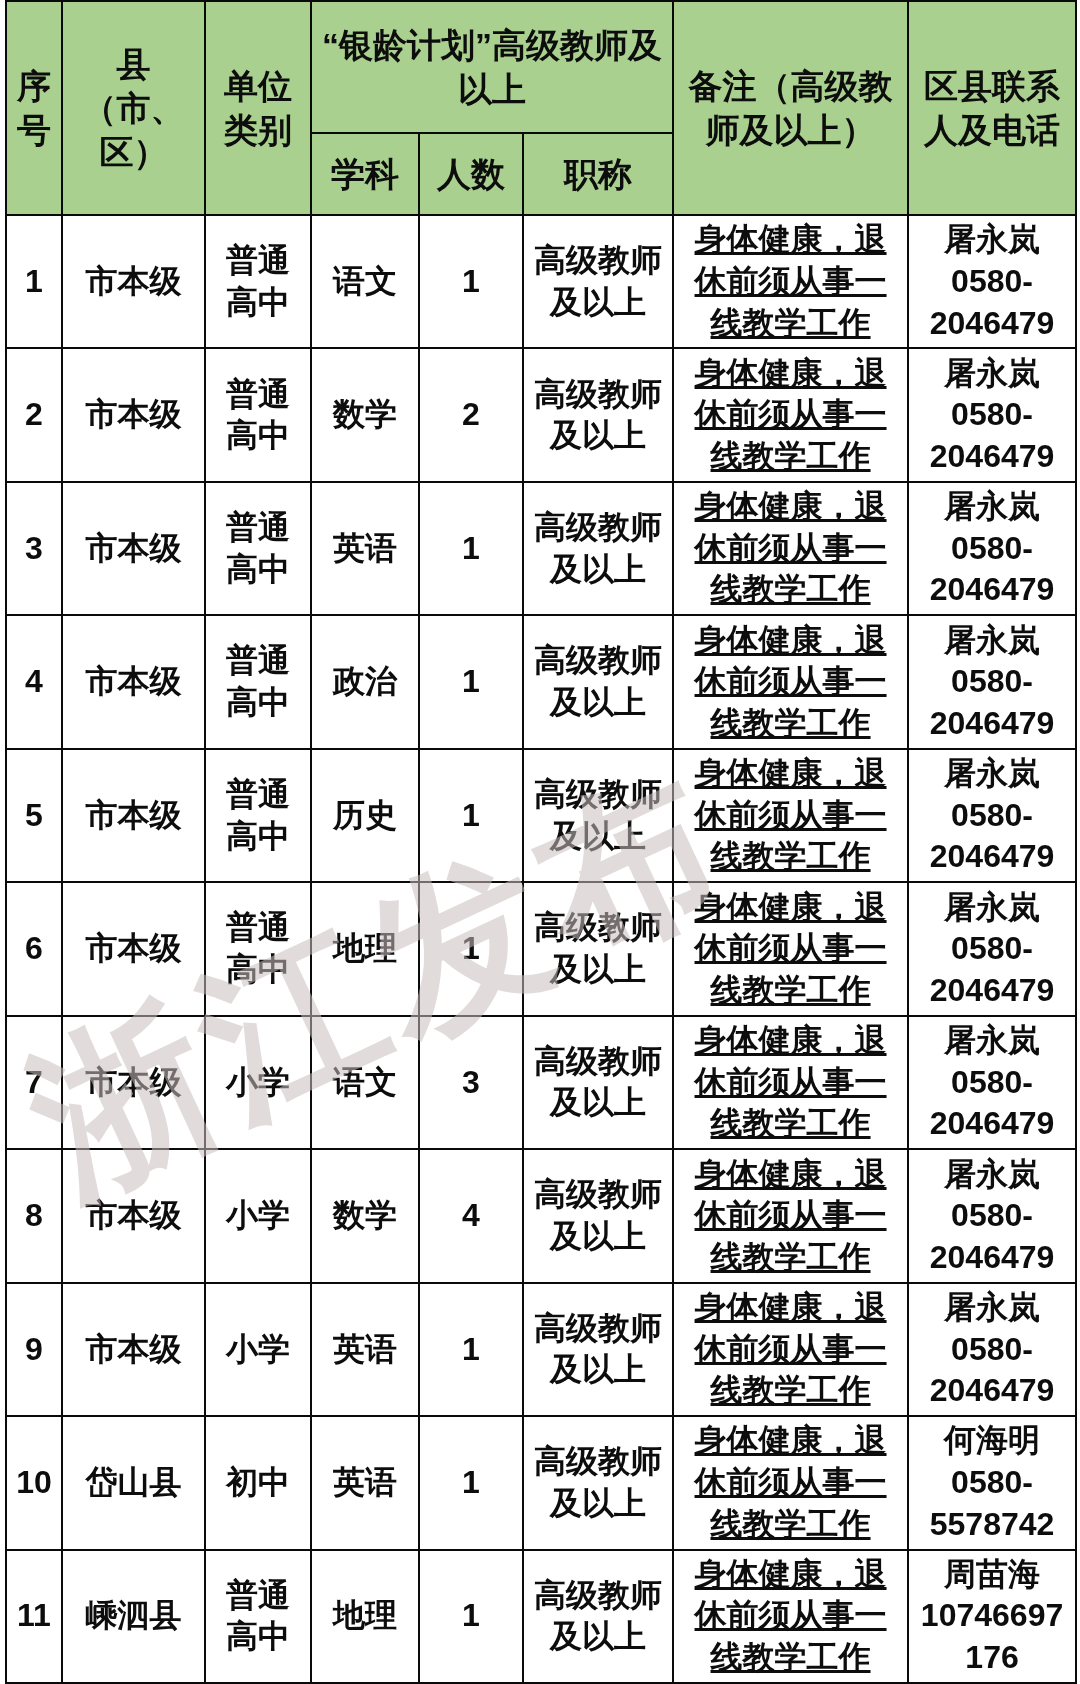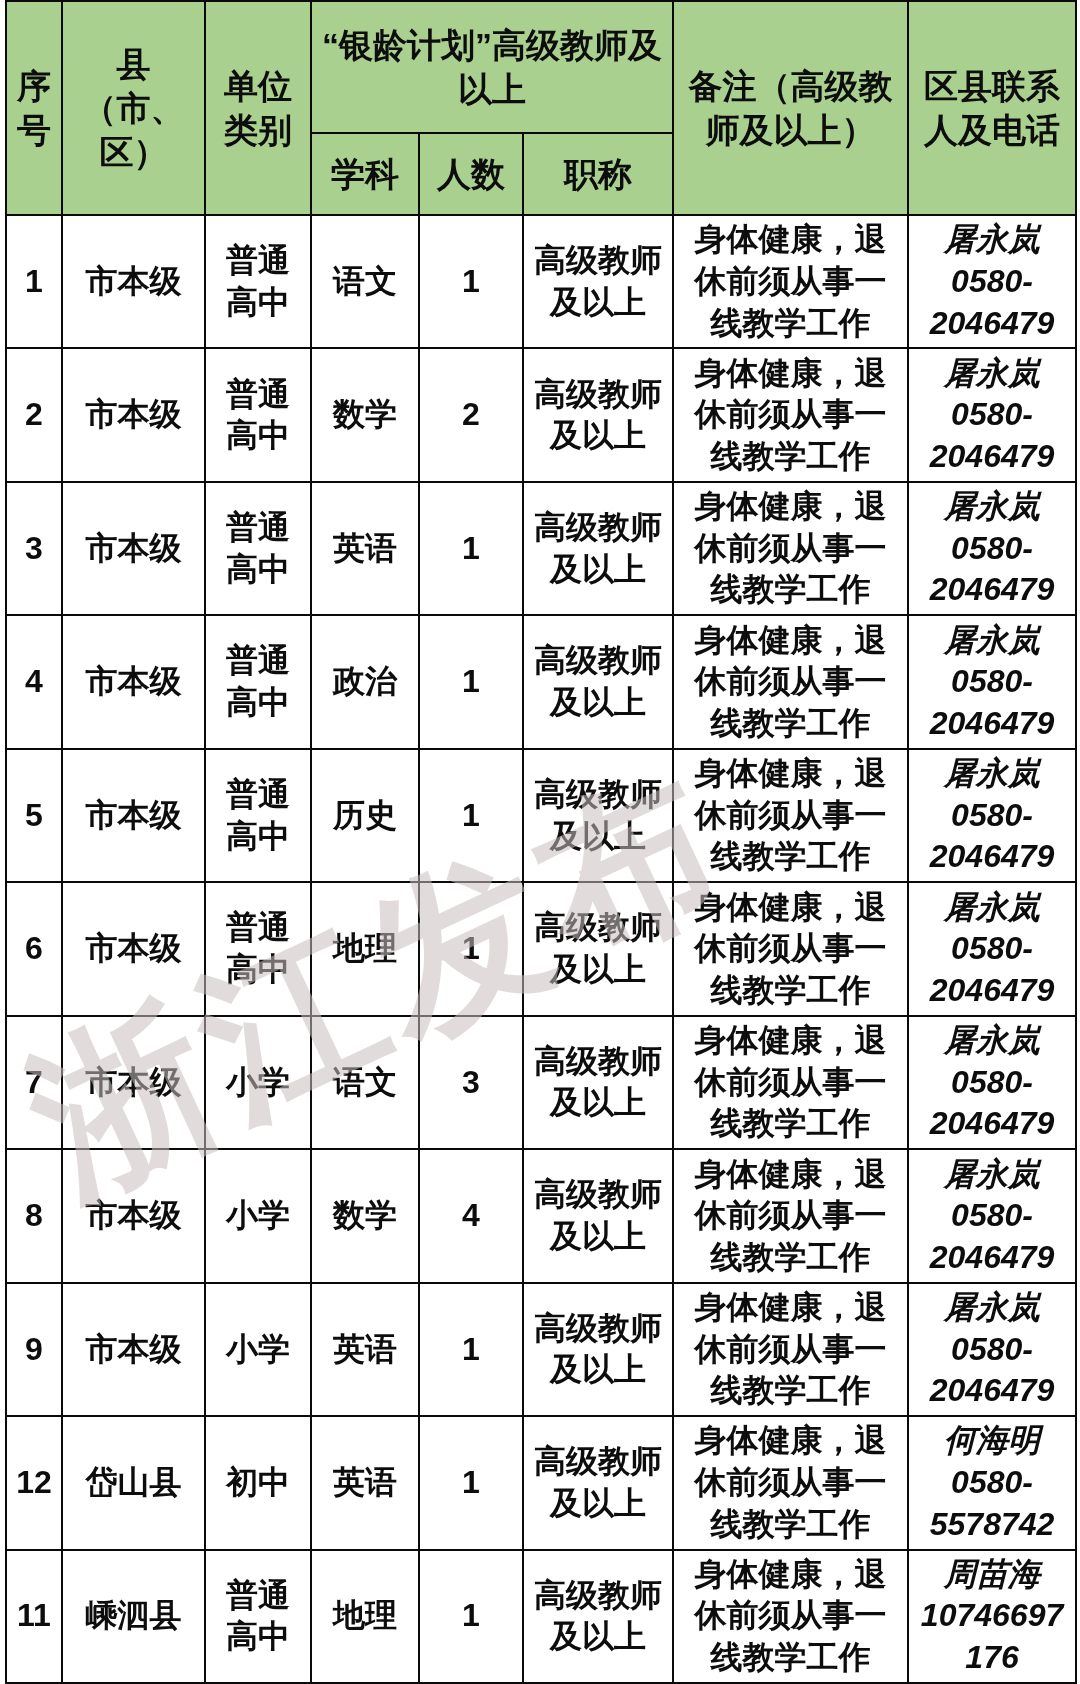--- a/index.html
+++ b/index.html
@@ -37,26 +37,25 @@
     background: #a9d08e;
     font-size: 34px;
   }
   table.grid td {
     background: #ffffff;
     font-size: 32px;
   }
   tr.hdr-top  { height: 132px; }
   tr.hdr-sub  { height: 82px;  }
   tr.data-row { height: 133px; }
-  td.c-remark { padding: 0 16px; }
+  td.c-remark { padding: 0 16px; text-decoration: underline; }
   td.c-contact .phone,
   td.c-contact .cname {
     overflow-wrap: break-word;
     word-wrap: break-word;
-    font-style: italic;
   }
   .watermark {
     position: absolute;
     left: 10px;
     top: 890px;
     width: 760px;
     height: 180px;
     font-size: 175px;
     font-weight: 800;
     letter-spacing: 10px;
@@ -210,21 +209,21 @@
         <td>英语</td>
         <td>1</td>
         <td>高级教师及以上</td>
         <td class="c-remark">身体健康，退休前须从事一线教学工作</td>
         <td class="c-contact">
           <div class="cname">屠永岚</div>
           <div class="phone">0580-2046479</div>
         </td>
       </tr>
       <tr class="data-row">
-        <td>12</td>
+        <td>10</td>
         <td>岱山县</td>
         <td>初中</td>
         <td>英语</td>
         <td>1</td>
         <td>高级教师及以上</td>
         <td class="c-remark">身体健康，退休前须从事一线教学工作</td>
         <td class="c-contact">
           <div class="cname">何海明</div>
           <div class="phone">0580-5578742</div>
         </td>

